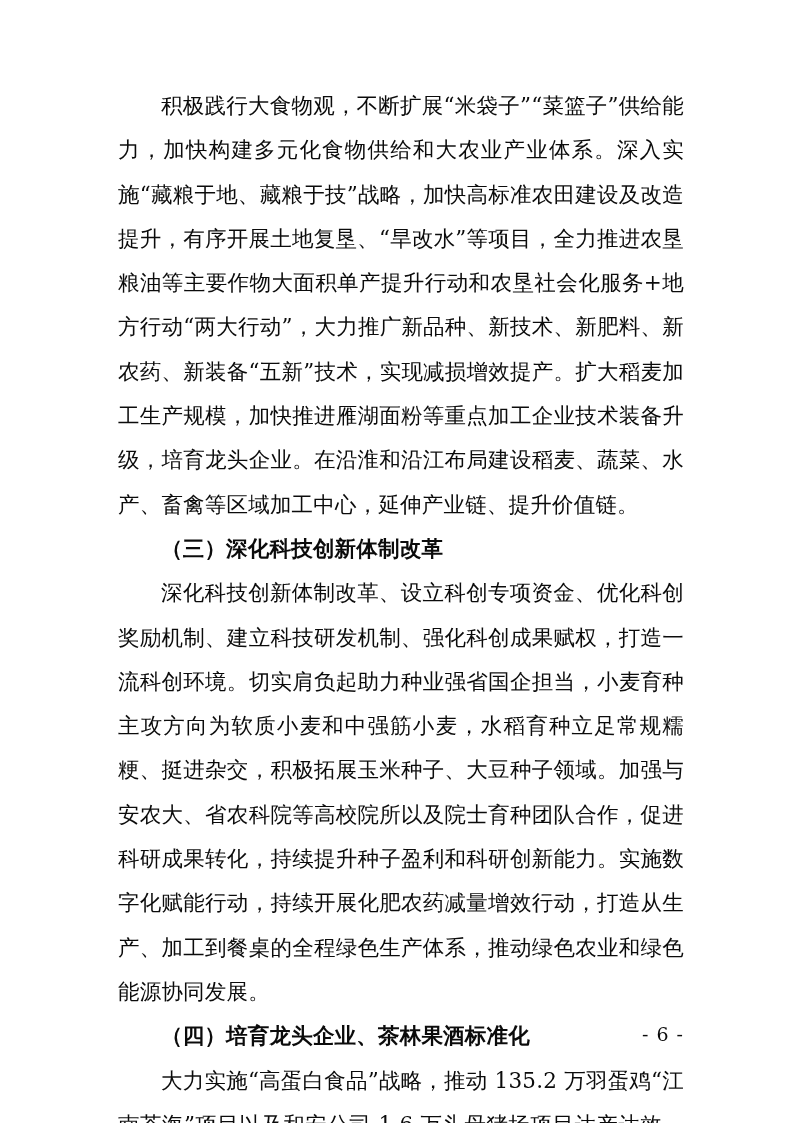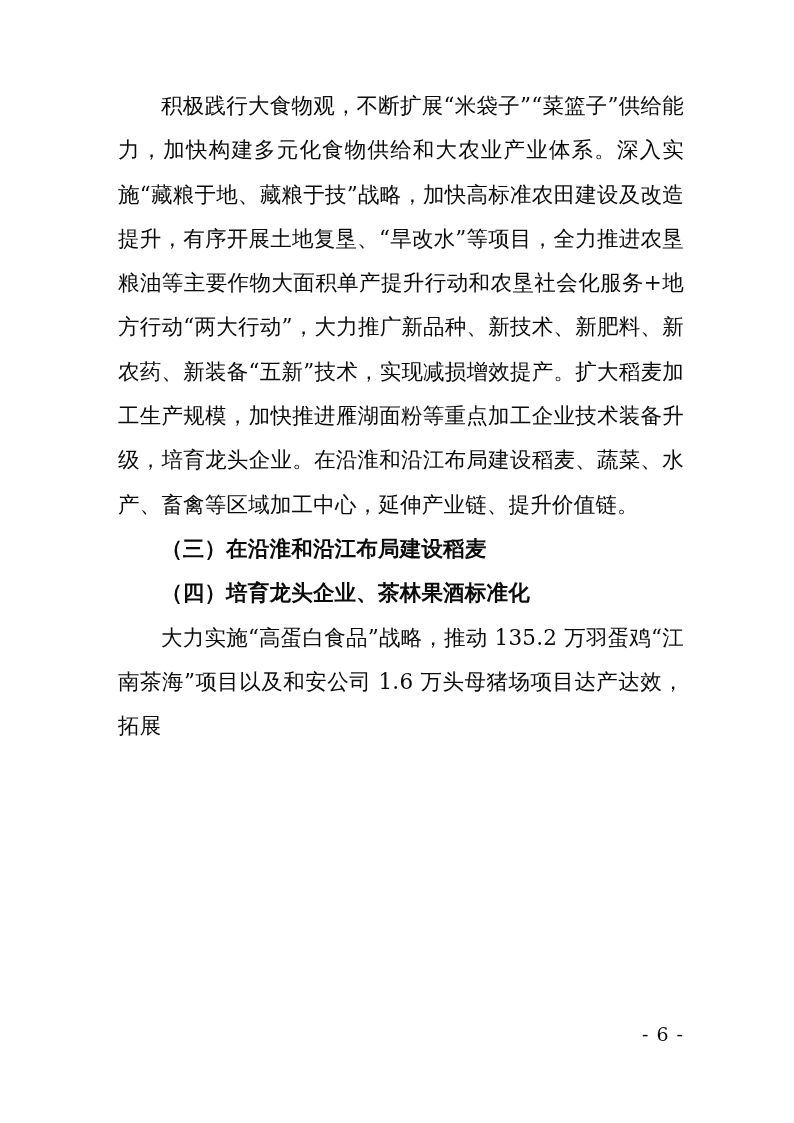--- a/index.html
+++ b/index.html
@@ -53,18 +53,19 @@
     color: #0b0b0b;
     letter-spacing: 1px;
   }
 </style>
 </head>
 <body>
 
 <div class="page">
   <div class="content">
     <p class="para">积极践行大食物观，不断扩展“米袋子”“菜篮子”供给能力，加快构建多元化食物供给和大农业产业体系。深入实施“藏粮于地、藏粮于技”战略，加快高标准农田建设及改造提升，有序开展土地复垦、“旱改水”等项目，全力推进农垦粮油等主要作物大面积单产提升行动和农垦社会化服务+地方行动“两大行动”，大力推广新品种、新技术、新肥料、新农药、新装备“五新”技术，实现减损增效提产。扩大稻麦加工生产规模，加快推进雁湖面粉等重点加工企业技术装备升级，培育龙头企业。在沿淮和沿江布局建设稻麦、蔬菜、水产、畜禽等区域加工中心，延伸产业链、提升价值链。</p>
-    <p class="heading">（三）在沿淮和沿江布局建设稻麦</p>
+    <p class="heading">（三）深化科技创新体制改革</p>
+    <p class="para">深化科技创新体制改革、设立科创专项资金、优化科创奖励机制、建立科技研发机制、强化科创成果赋权，打造一流科创环境。切实肩负起助力种业强省国企担当，小麦育种主攻方向为软质小麦和中强筋小麦，水稻育种立足常规糯粳、挺进杂交，积极拓展玉米种子、大豆种子领域。加强与安农大、省农科院等高校院所以及院士育种团队合作，促进科研成果转化，持续提升种子盈利和科研创新能力。实施数字化赋能行动，持续开展化肥农药减量增效行动，打造从生产、加工到餐桌的全程绿色生产体系，推动绿色农业和绿色能源协同发展。</p>
     <p class="heading">（四）培育龙头企业、茶林果酒标准化</p>
     <p class="para">大力实施“高蛋白食品”战略，推动 135.2 万羽蛋鸡“江南茶海”项目以及和安公司 1.6 万头母猪场项目达产达效，拓展</p>
   </div>
   <div class="page-number">- 6 -</div>
 </div>
 
 </body></html>

